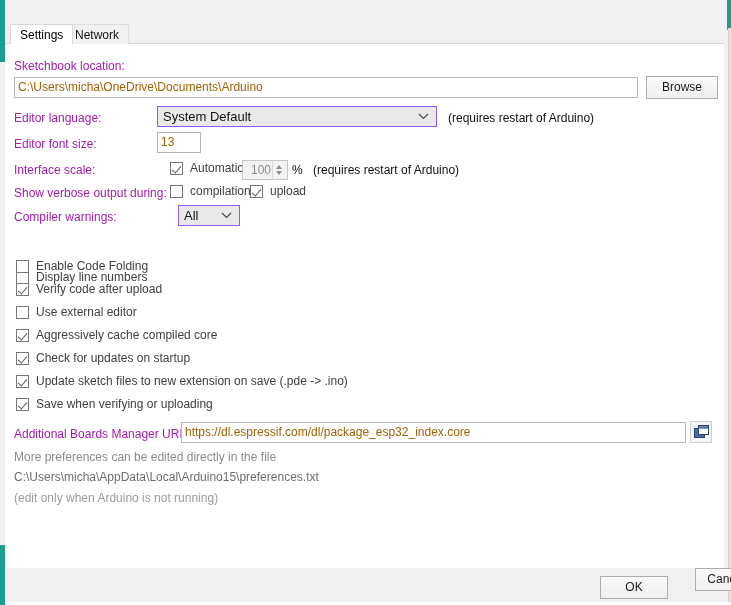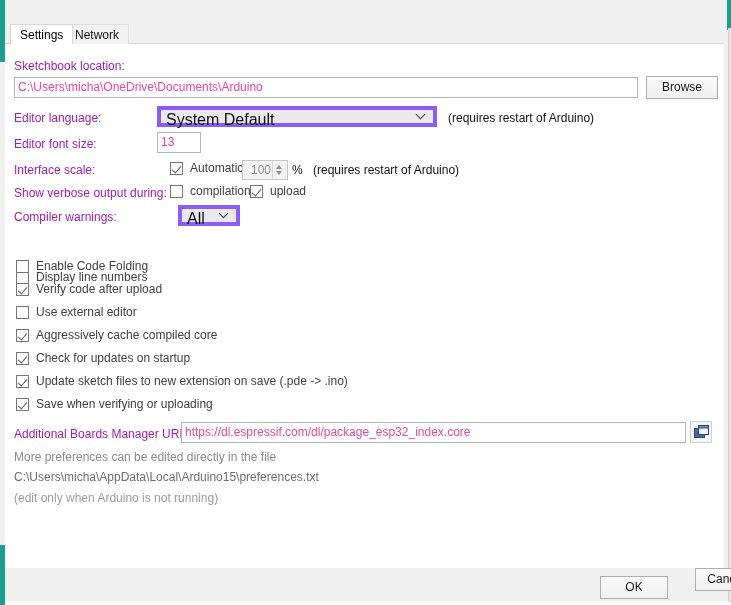--- a/index.html
+++ b/index.html
@@ -144,21 +144,21 @@
   }
 
   
   .textfield {
     position: absolute;
     box-sizing: border-box;
     background: #ffffff;
     border: 1px solid #b4b4b4;
     font-family: "Liberation Sans", sans-serif;
     font-size: 12px;
-    color: #ec4899;
+    color: #a16207;
     padding: 0 3px;
     line-height: 18px;
     white-space: nowrap;
     overflow: hidden;
     text-overflow: clip;
   }
 
   
   .pushbutton {
     position: absolute;
@@ -171,22 +171,22 @@
     text-align: center;
     cursor: default;
     white-space: nowrap;
   }
 
   
   .combo {
     position: absolute;
     box-sizing: border-box;
     background: #e9e9e9;
-    border: 4px solid #8b5cf6;
-    font-size: 16px;
+    border: 1px solid #8b5cf6;
+    font-size: 13px;
     color: #111;
     cursor: default;
   }
   .combo .combo-value {
     position: absolute;
     left: 5px; top: 0;
     line-height: 20px;
     white-space: nowrap;
   }
   .combo .chev {

